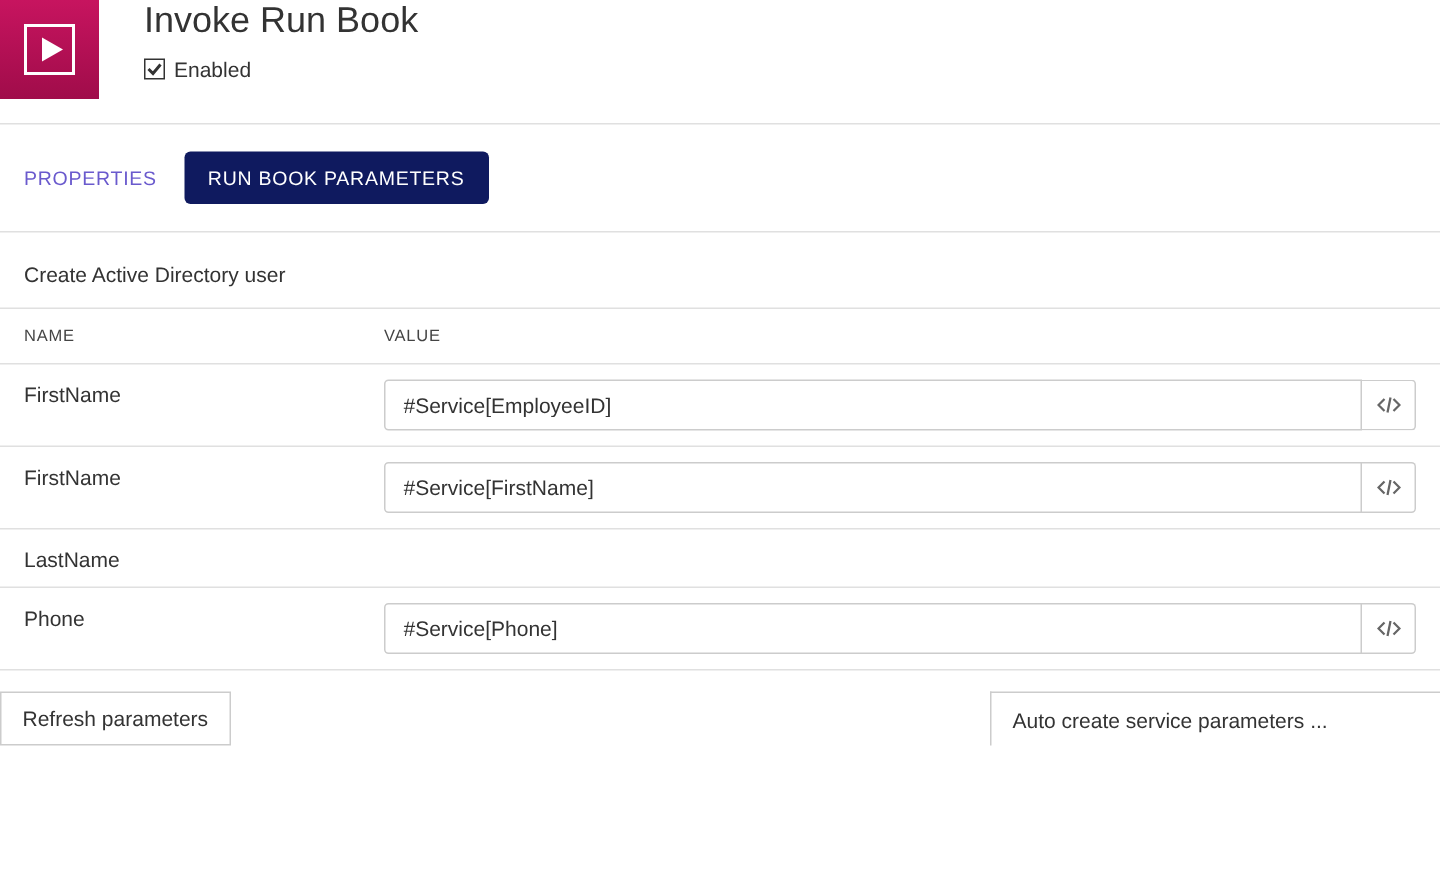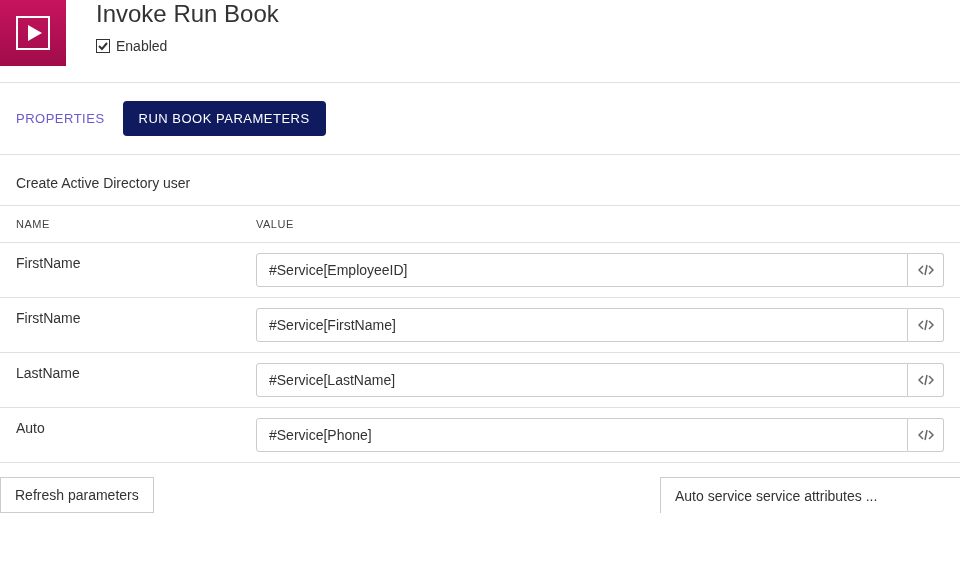--- a/index.html
+++ b/index.html
@@ -210,42 +210,32 @@
           <svg viewBox="0 0 16 12" fill="none" stroke-width="1.5">
             <polyline points="5,2 1,6 5,10"></polyline>
             <polyline points="11,2 15,6 11,10"></polyline>
             <line x1="9" y1="1" x2="7" y2="11"></line>
           </svg>
         </span>
       </div>
     </div>
     <div class="param-row">
       <div class="param-name">LastName</div>
-      <div class="input-group">
-        <input class="text-input" type="text" value="#Service[LastName]" style="">
-        <span class="code-btn">
-          <svg viewBox="0 0 16 12" fill="none" stroke-width="1.5">
-            <polyline points="5,2 1,6 5,10"></polyline>
-            <polyline points="11,2 15,6 11,10"></polyline>
-            <line x1="9" y1="1" x2="7" y2="11"></line>
-          </svg>
-        </span>
-      </div>
-    </div>
-    <div class="param-row">
-      <div class="param-name">Auto</div>
+    </div>
+    <div class="param-row">
+      <div class="param-name">Phone</div>
       <div class="input-group">
         <input class="text-input" type="text" value="#Service[Phone]" style="">
         <span class="code-btn">
           <svg viewBox="0 0 16 12" fill="none" stroke-width="1.5">
             <polyline points="5,2 1,6 5,10"></polyline>
             <polyline points="11,2 15,6 11,10"></polyline>
             <line x1="9" y1="1" x2="7" y2="11"></line>
           </svg>
         </span>
       </div>
     </div>
   </div>
 
 <div class="footer">
   <button class="btn">Refresh parameters</button>
-  <button class="btn btn-right">Auto service service attributes ...</button>
+  <button class="btn btn-right">Auto create service parameters ...</button>
 </div>
 
 </body></html>

